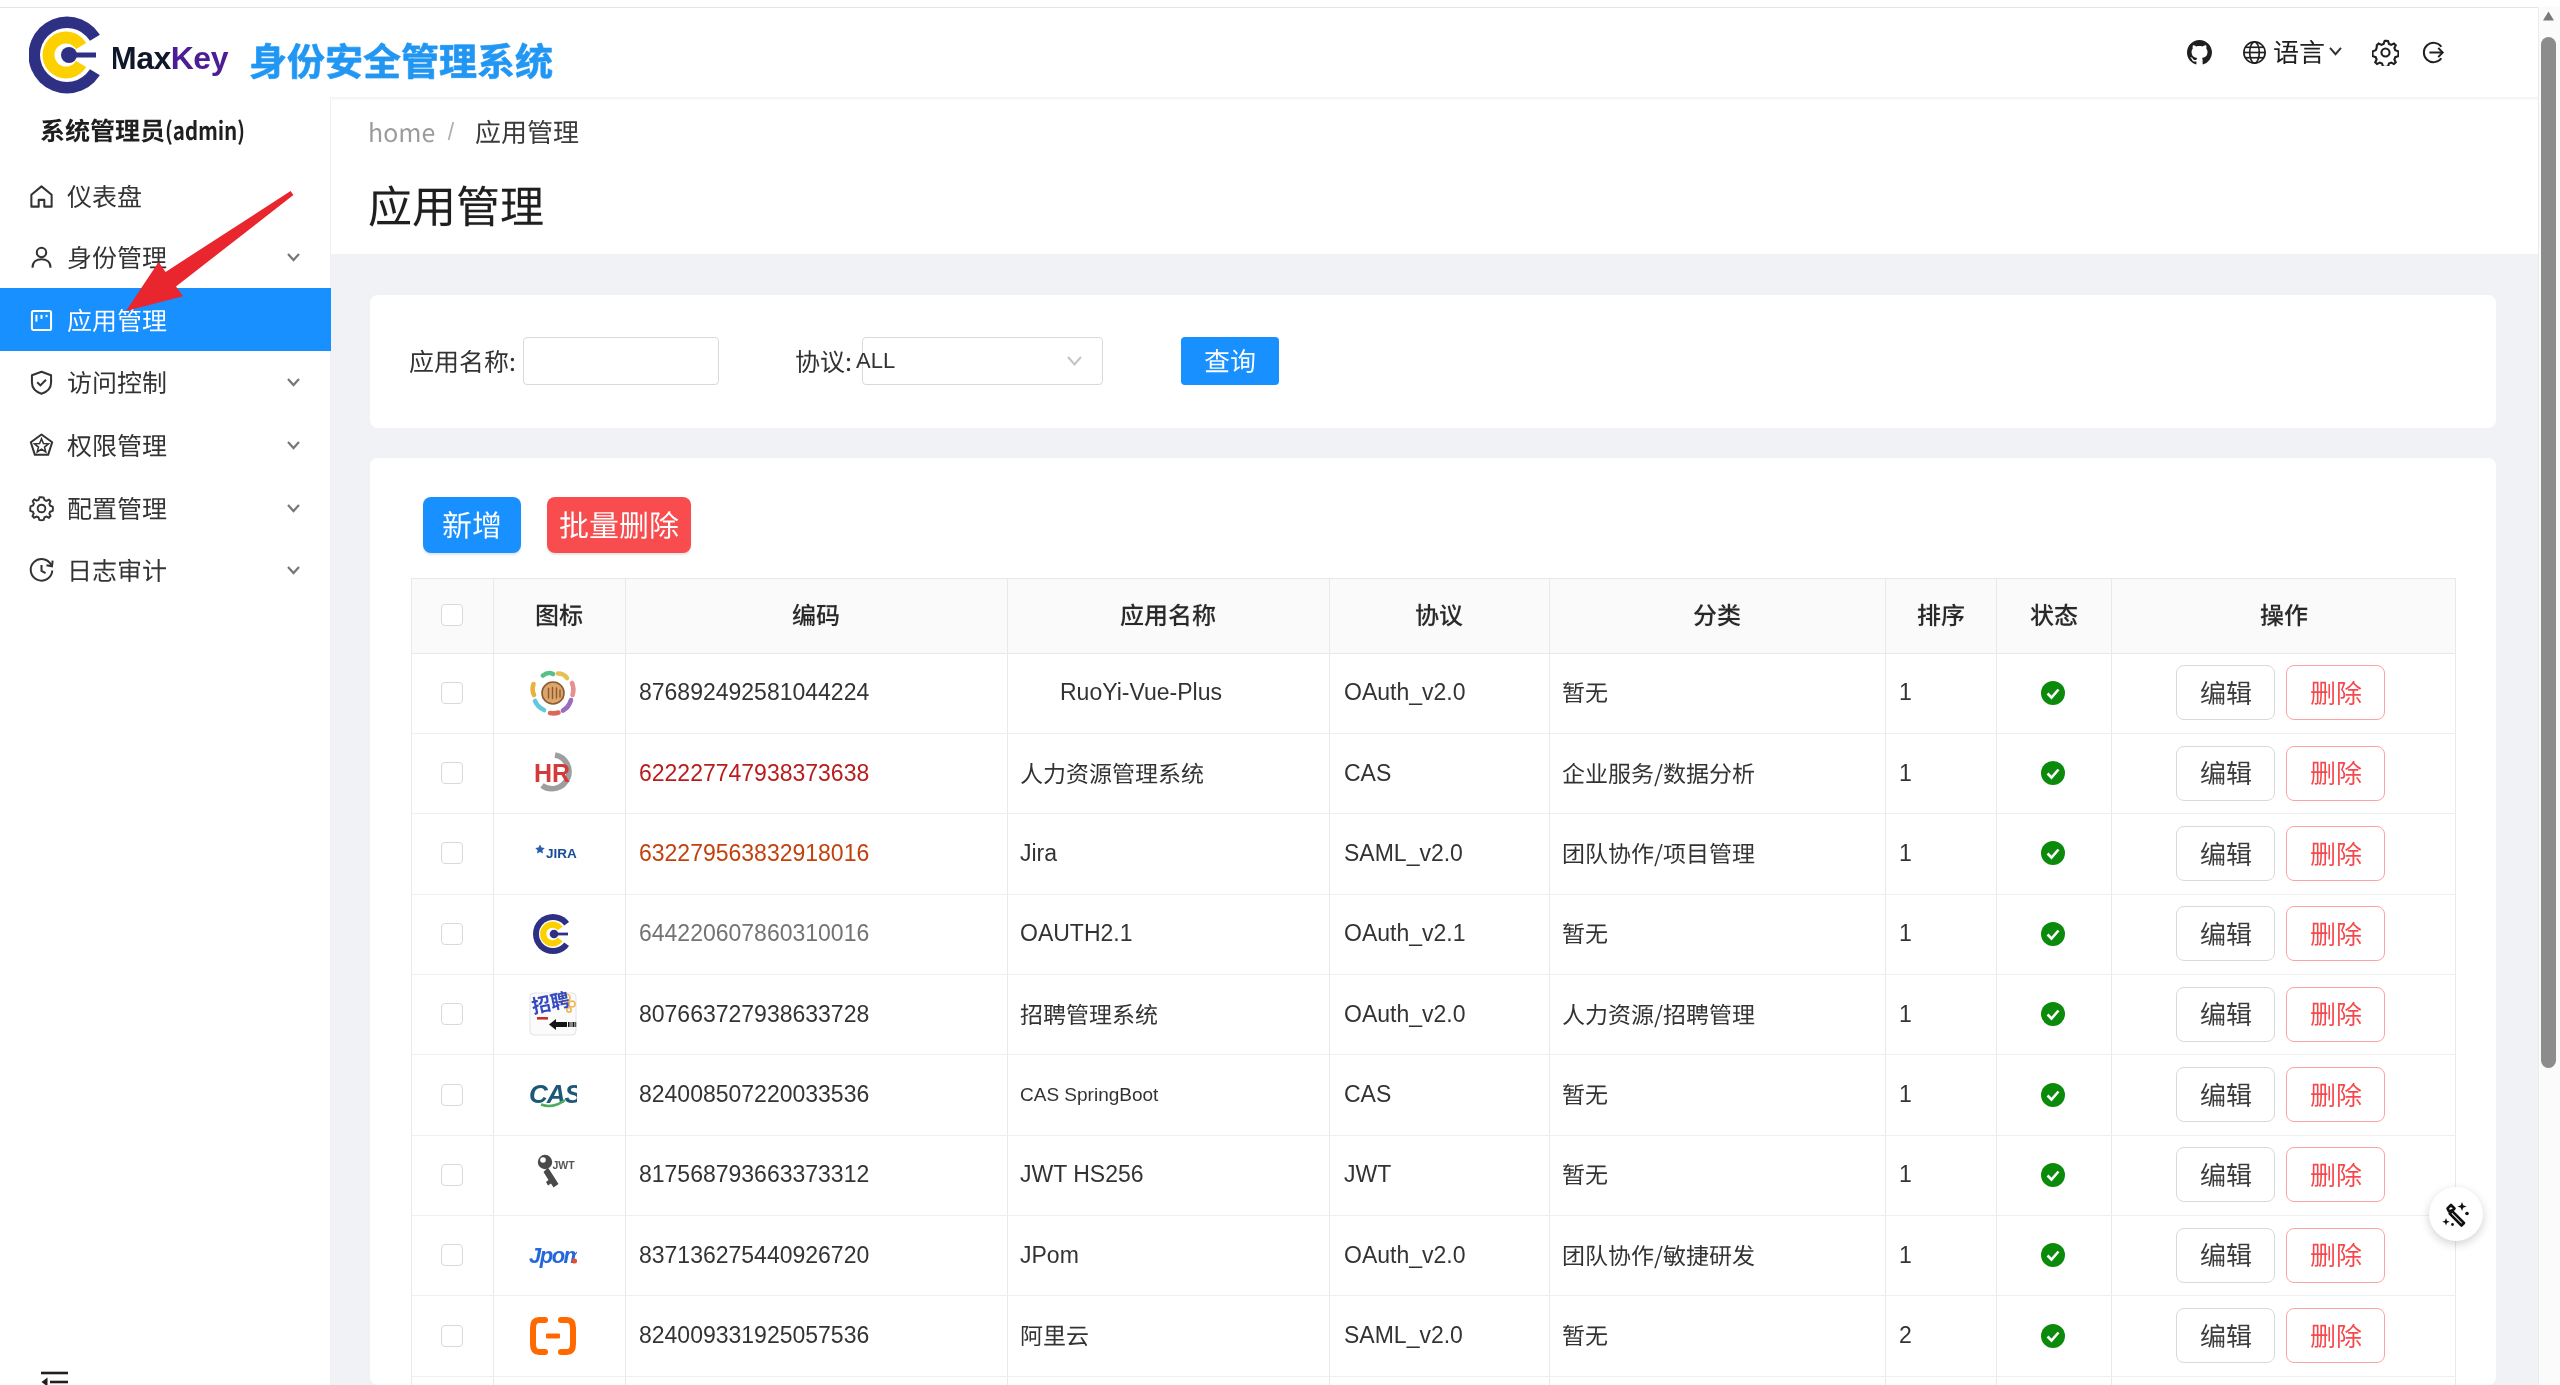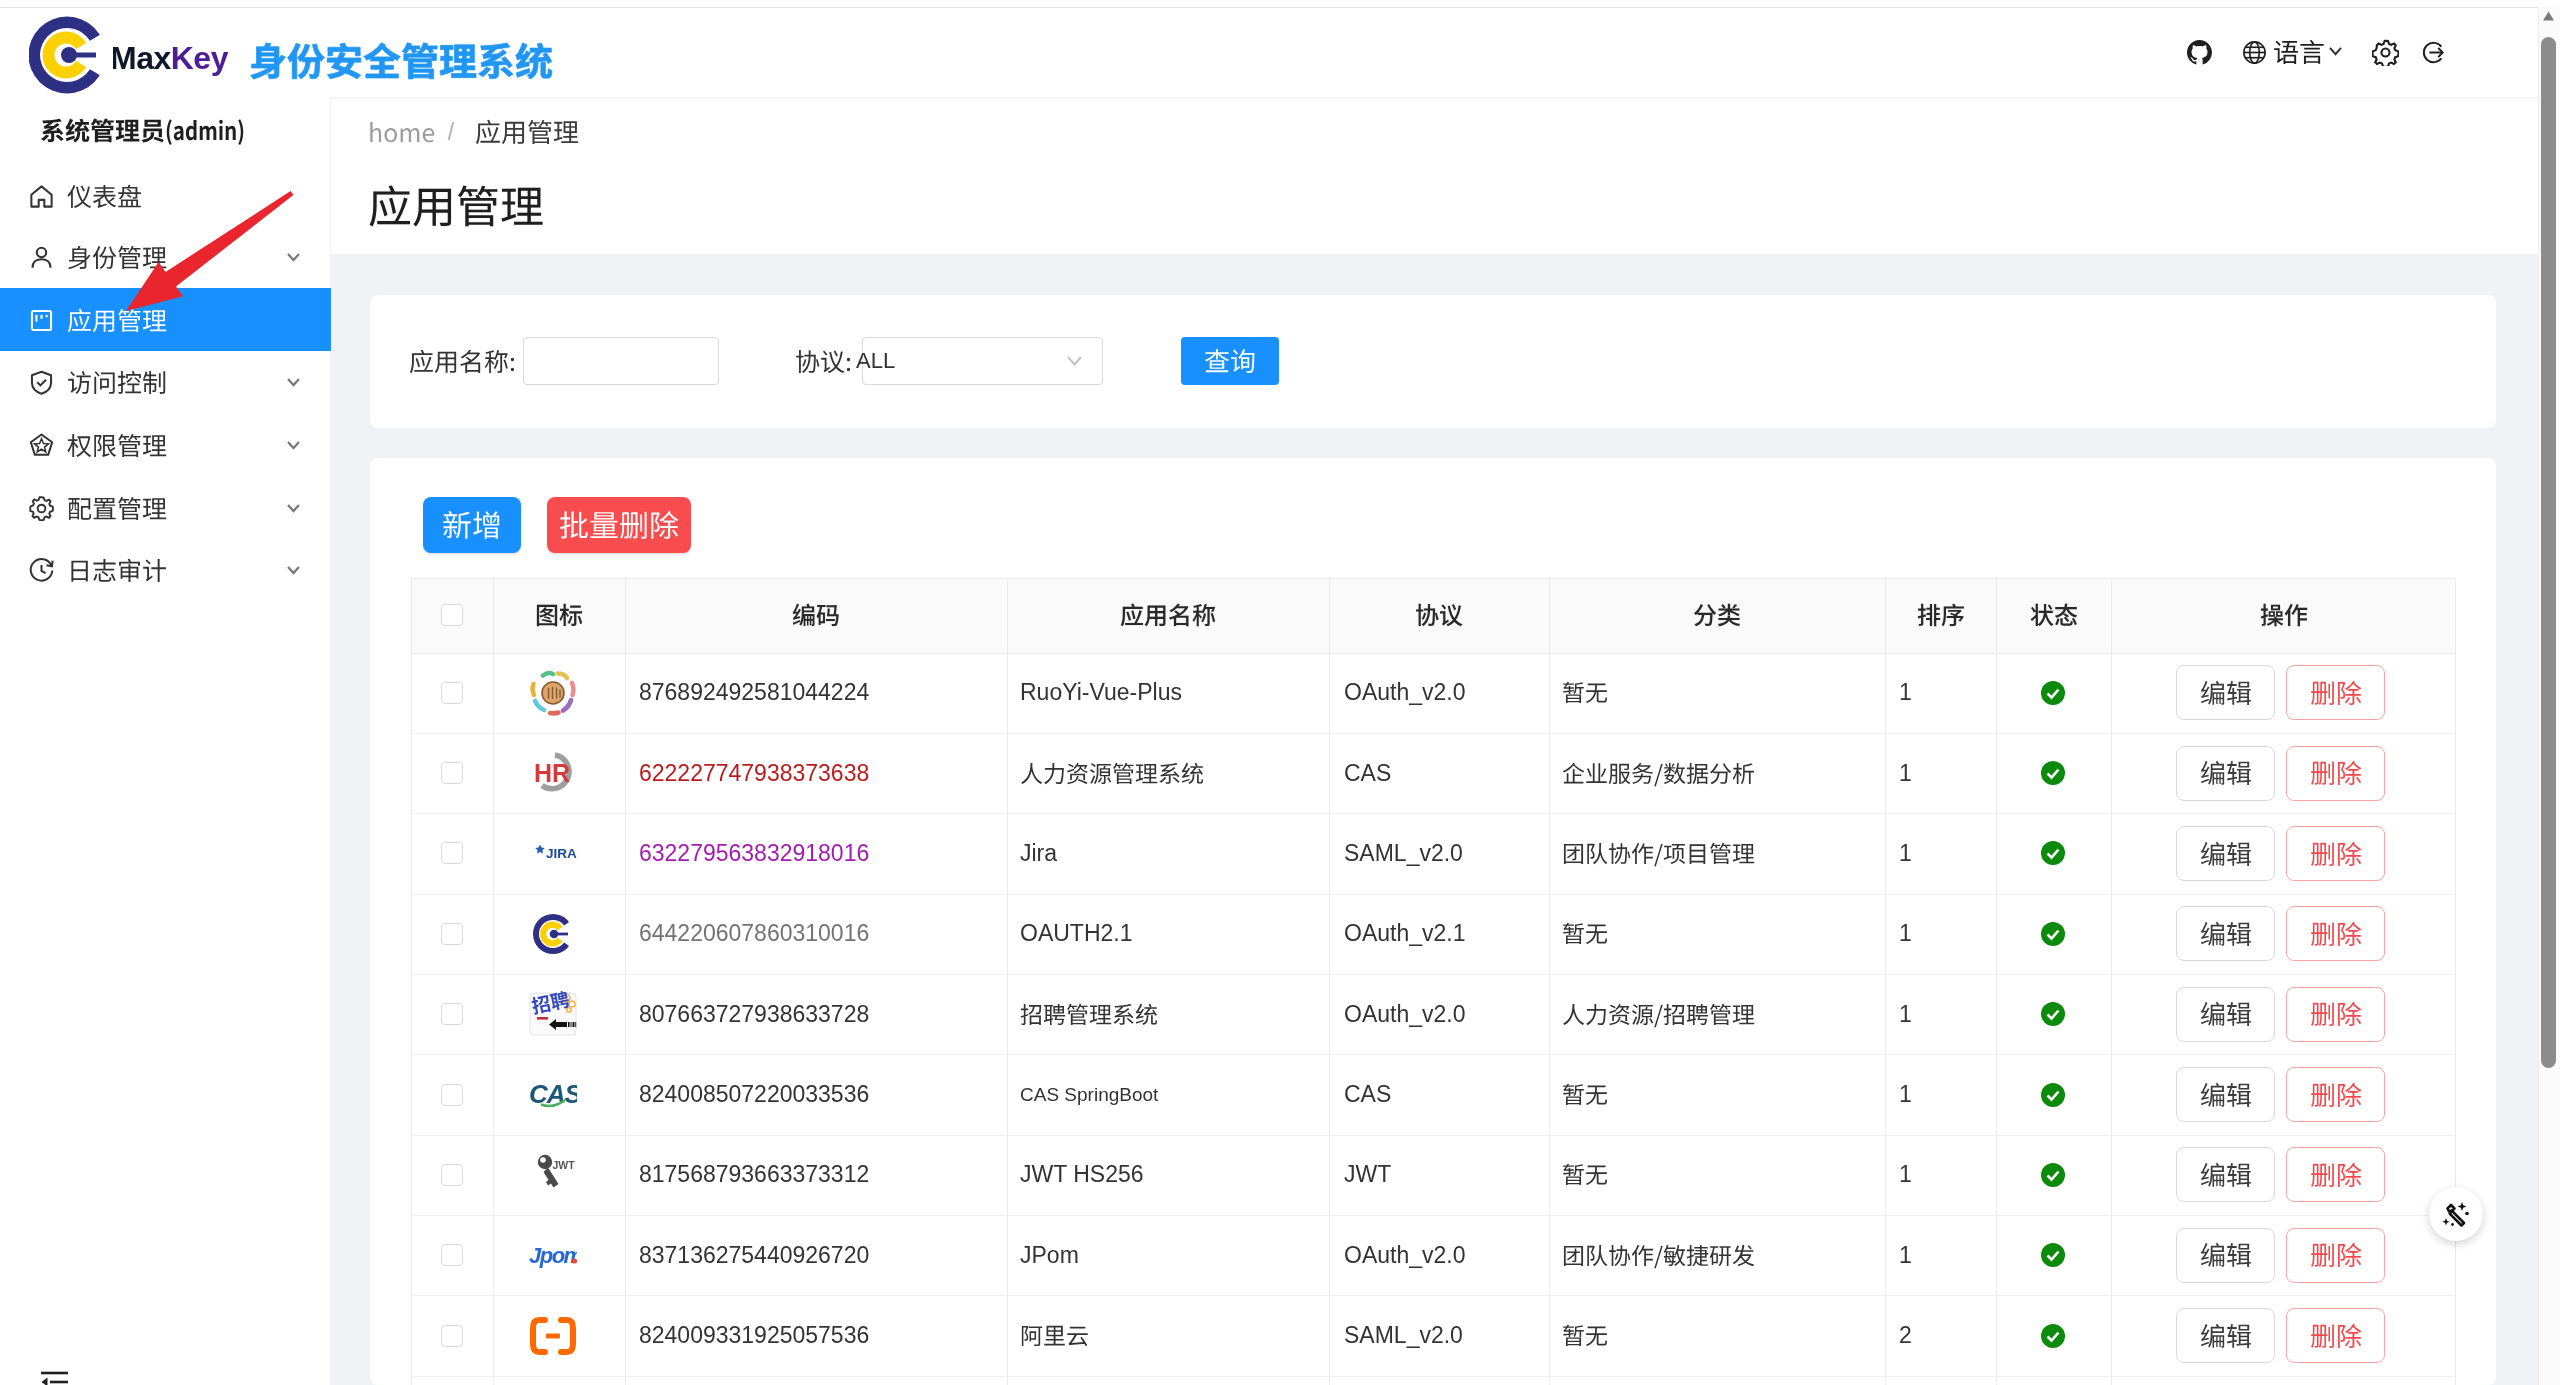--- a/index.html
+++ b/index.html
@@ -332,21 +332,21 @@
       <path d="M4.5 15 Q2.5 21 5 26" stroke="#e8b33c" stroke-width="4.6"></path>
       <path d="M43 14 Q45.5 20 43.5 26" stroke="#e89090" stroke-width="4.6"></path>
       <path d="M6 32 Q9 38.5 15 41" stroke="#62c8dc" stroke-width="4.6"></path>
       <path d="M42 31 Q40 38 34 41.5" stroke="#9b6bbf" stroke-width="4.6"></path>
       <path d="M21 44 Q25.5 45 29.5 43.5" stroke="#d96a5a" stroke-width="4.6"></path>
       <circle cx="24" cy="24" r="11" fill="#dba56c" stroke="#8a5a30" stroke-width="1.6"></circle>
       <path d="M19.5 19.5 V29 M23.5 18.5 V29.5 M27.5 19 V29 M31 21 V28" stroke="#8a5a30" stroke-width="1.4"></path>
     </g>
   </svg>
 <div class="ab" style="left:639px;top:675.775px;width:360px;height:34px;display:flex;align-items:center;font-size:23px;color:#333333">876892492581044224</div>
-<div class="ab" style="left:1020px;top:675.775px;width:300px;height:34px;display:flex;align-items:center;font-size:23px;color:#333333">RuoYi-Vue-Plus</div>
+<div class="ab" style="left:1060px;top:675.775px;width:300px;height:34px;display:flex;align-items:center;font-size:23px;color:#333333">RuoYi-Vue-Plus</div>
 <div class="ab" style="left:1344px;top:675.775px;width:200px;height:34px;display:flex;align-items:center;font-size:23px;color:#333333">OAuth_v2.0</div>
 <svg style="position:absolute;left:1562.0px;top:681.3px;overflow:visible" width="46.0" height="23.0" viewBox="0 0 2000 1000">
     <g fill="#333333">
       <use href="#g74" x="0"></use>
       <use href="#g75" x="1000"></use>
     </g>
   </svg>
 <div class="ab" style="left:1899px;top:675.775px;width:60px;height:34px;display:flex;align-items:center;font-size:23px;color:#333333">1</div>
 <svg class="ab" style="left:2040.5px;top:680.775px;" width="24" height="24" viewBox="0 0 24 24">
     <circle cx="12" cy="12" r="12" fill="#0b8a0b"></circle>
@@ -415,21 +415,21 @@
     <g fill="#f5484d">
       <use href="#g54" x="0"></use>
       <use href="#g55" x="1000"></use>
     </g>
   </svg>
 <div class="ab" style="left:441px;top:842.475px;width:22px;height:22px;background:#fff;border:1.5px solid #d9d9d9;border-radius:4px"></div>
 <svg class="ab" style="left:529px;top:829.475px;" width="48" height="48" viewBox="0 0 48 48">
     <path d="M11 15.5 l1.5 3 3.3.5 -2.4 2.3 .6 3.3 -3 -1.6 -3 1.6 .6 -3.3 -2.4 -2.3 3.3 -.5z" fill="#2a5fb0"></path>
     <text x="17" y="28.5" font-family="Liberation Sans" font-weight="bold" font-size="13.5" fill="#1a4b9b">JIRA</text>
   </svg>
-<div class="ab" style="left:639px;top:836.475px;width:360px;height:34px;display:flex;align-items:center;font-size:23px;color:#a21caf">632279563832918016</div>
+<div class="ab" style="left:639px;top:836.475px;width:360px;height:34px;display:flex;align-items:center;font-size:23px;color:#c2410c">632279563832918016</div>
 <div class="ab" style="left:1020px;top:836.475px;width:300px;height:34px;display:flex;align-items:center;font-size:23px;color:#333333">Jira</div>
 <div class="ab" style="left:1344px;top:836.475px;width:200px;height:34px;display:flex;align-items:center;font-size:23px;color:#333333">SAML_v2.0</div>
 <svg style="position:absolute;left:1562.0px;top:842.0px;overflow:visible" width="193.0" height="23.0" viewBox="0 0 8392 1000">
     <g fill="#333333">
       <use href="#g93" x="0"></use>
       <use href="#g94" x="1000"></use>
       <use href="#g46" x="2000"></use>
       <use href="#g95" x="3000"></use>
       <use href="#g88" x="4000"></use>
       <use href="#g96" x="4392"></use>

